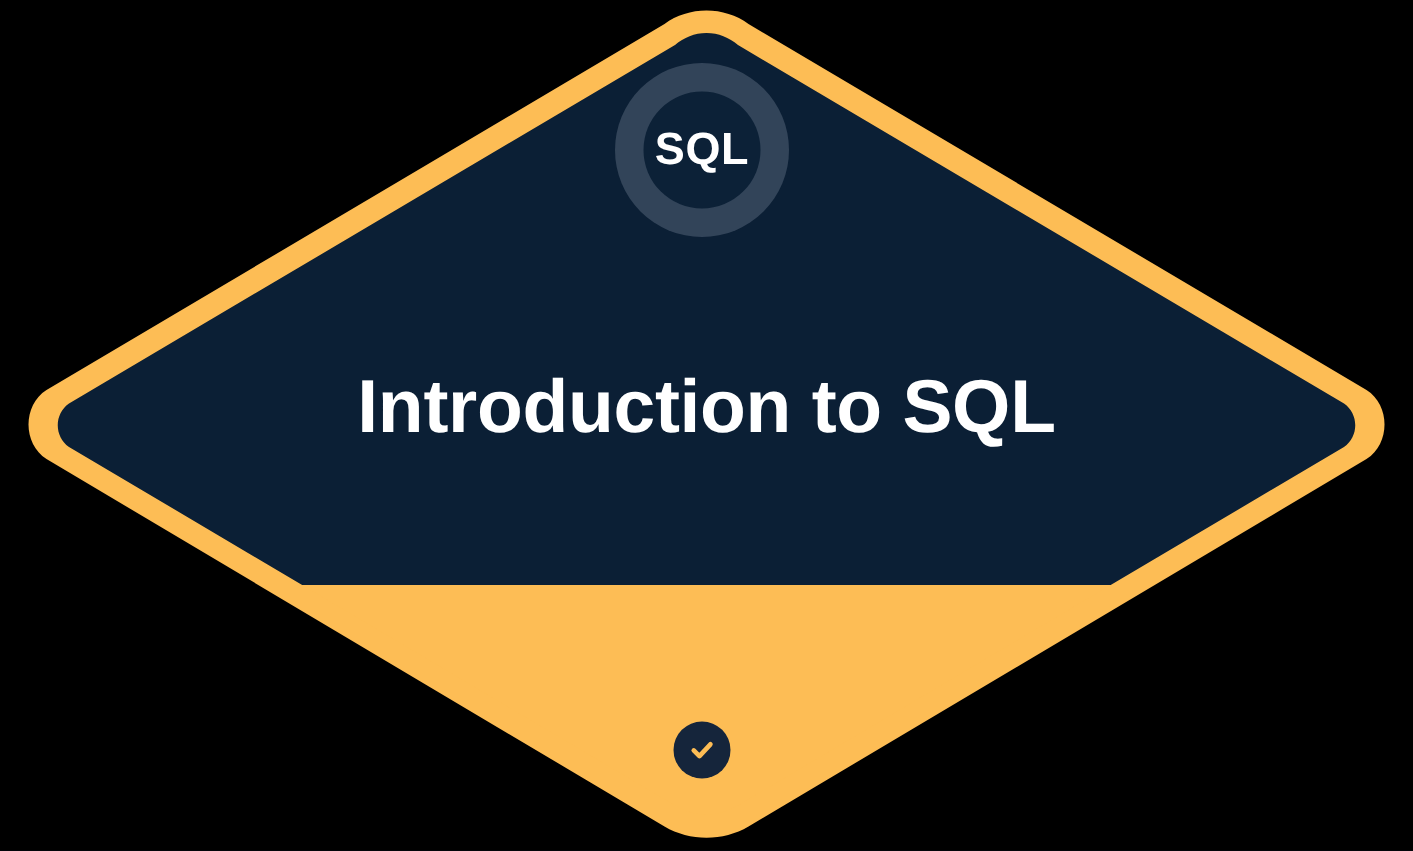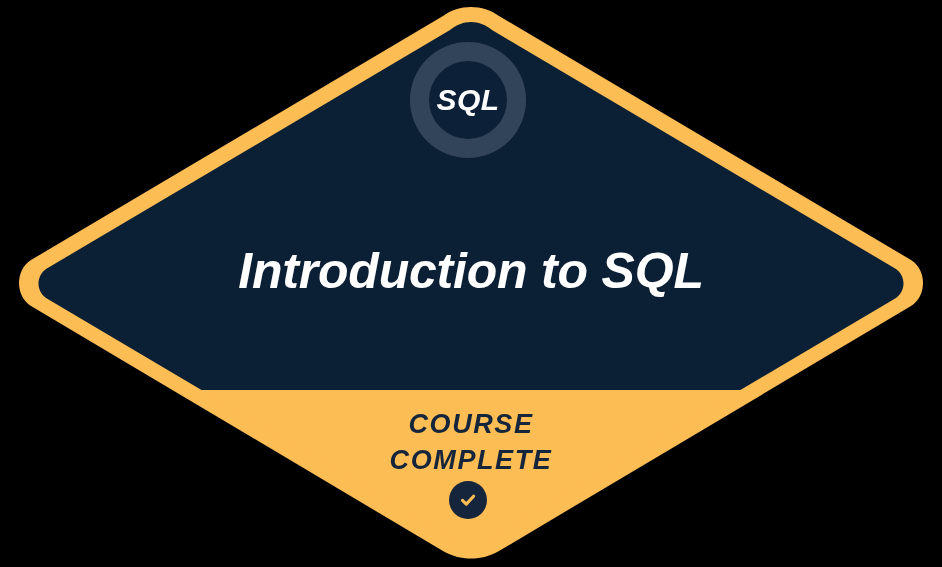--- a/index.html
+++ b/index.html
@@ -34,21 +34,20 @@
   }
 
   
   #overlay {
     position: absolute;
     left: 0;
     top: 0;
     width: 942px;
     height: 567px;
     pointer-events: none;
-    font-style: italic;
   }
   #overlay > * { pointer-events: auto; }
 
   
   #sql-emblem {
     position: absolute;
     left: 410px;
     top: 42px;
     width: 116px;
     height: 116px;
@@ -177,24 +176,20 @@
   <div id="overlay">
 
     <div id="sql-emblem">
       <div class="ring-outer"></div>
       <div class="ring-inner"></div>
       <div class="sql-label">SQL</div>
     </div>
 
     <div id="course-title">Introduction to SQL</div>
 
-    <div id="status-block">
-      <span class="status-line">COURSE</span>
-      <span class="status-line">COMPLETE</span>
-    </div>
 
     <div id="check-badge">
       <svg width="22" height="22" viewBox="0 0 22 22" aria-hidden="true">
         <path d="M 5.5 11.3 L 9.3 15.1 L 16.6 7.2" fill="none" stroke="#fdbd55" stroke-width="3.1" stroke-linecap="round" stroke-linejoin="round"></path>
       </svg>
     </div>
 
   </div>
 </div>
 

